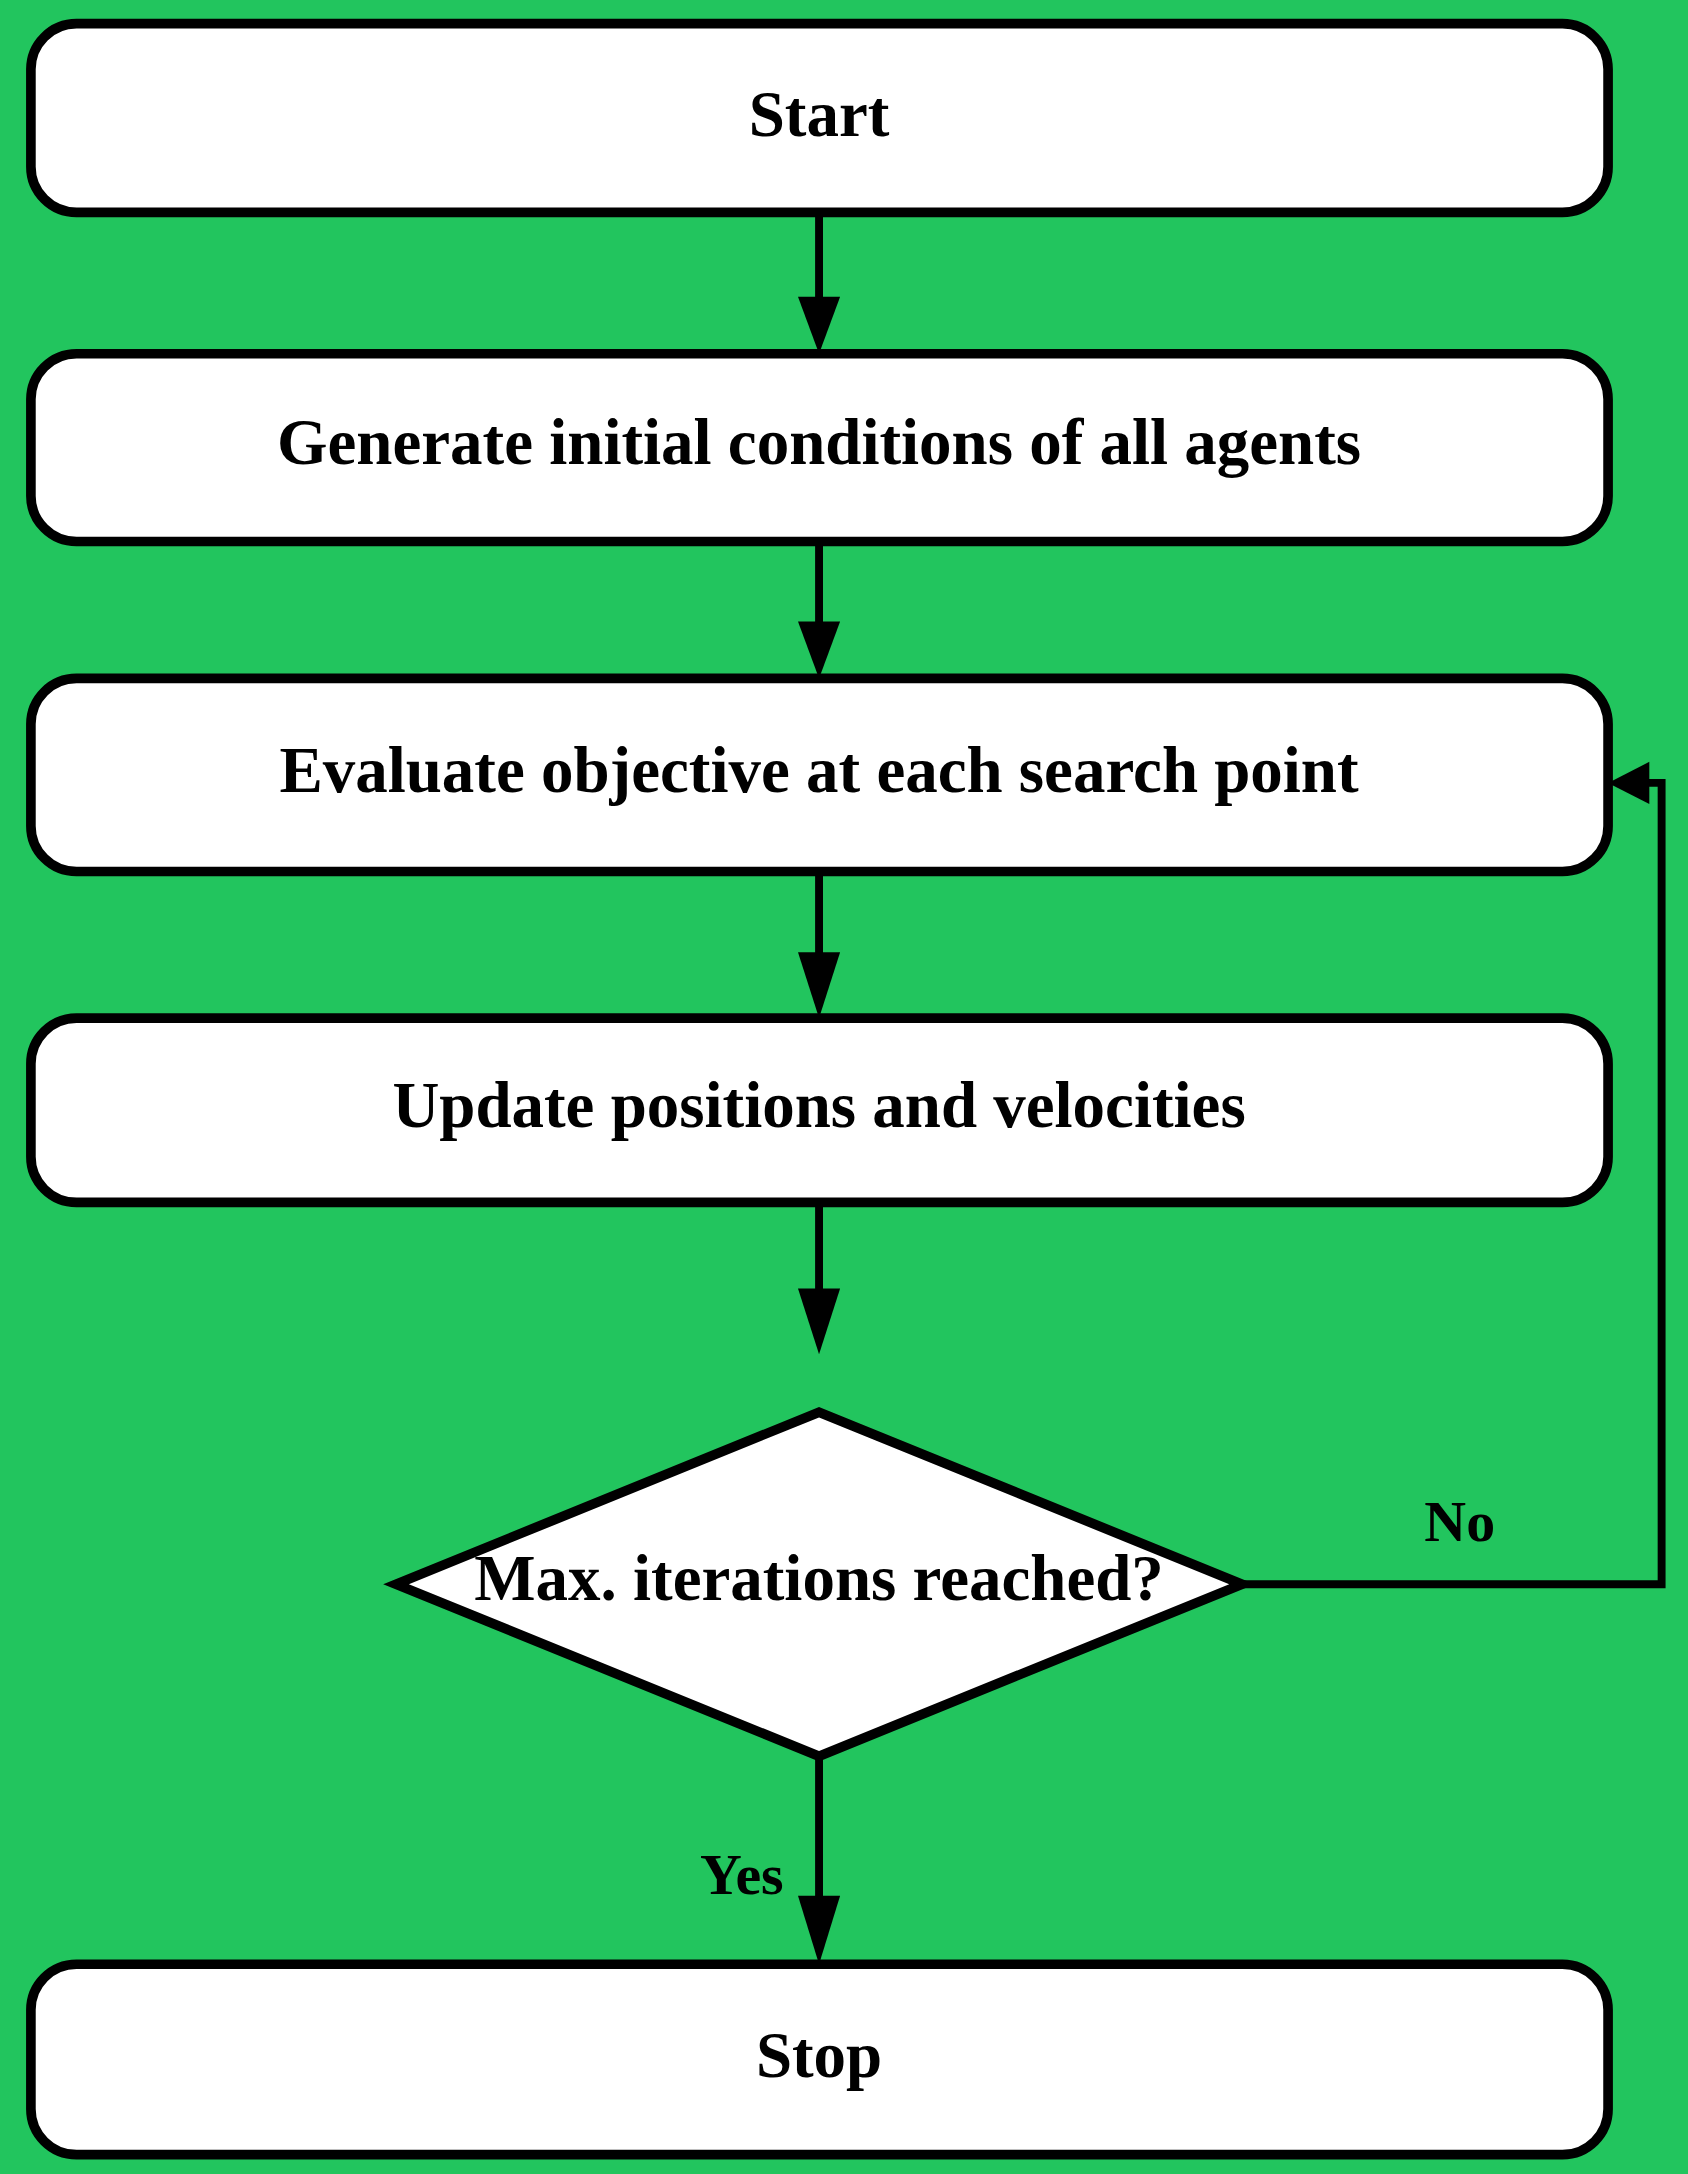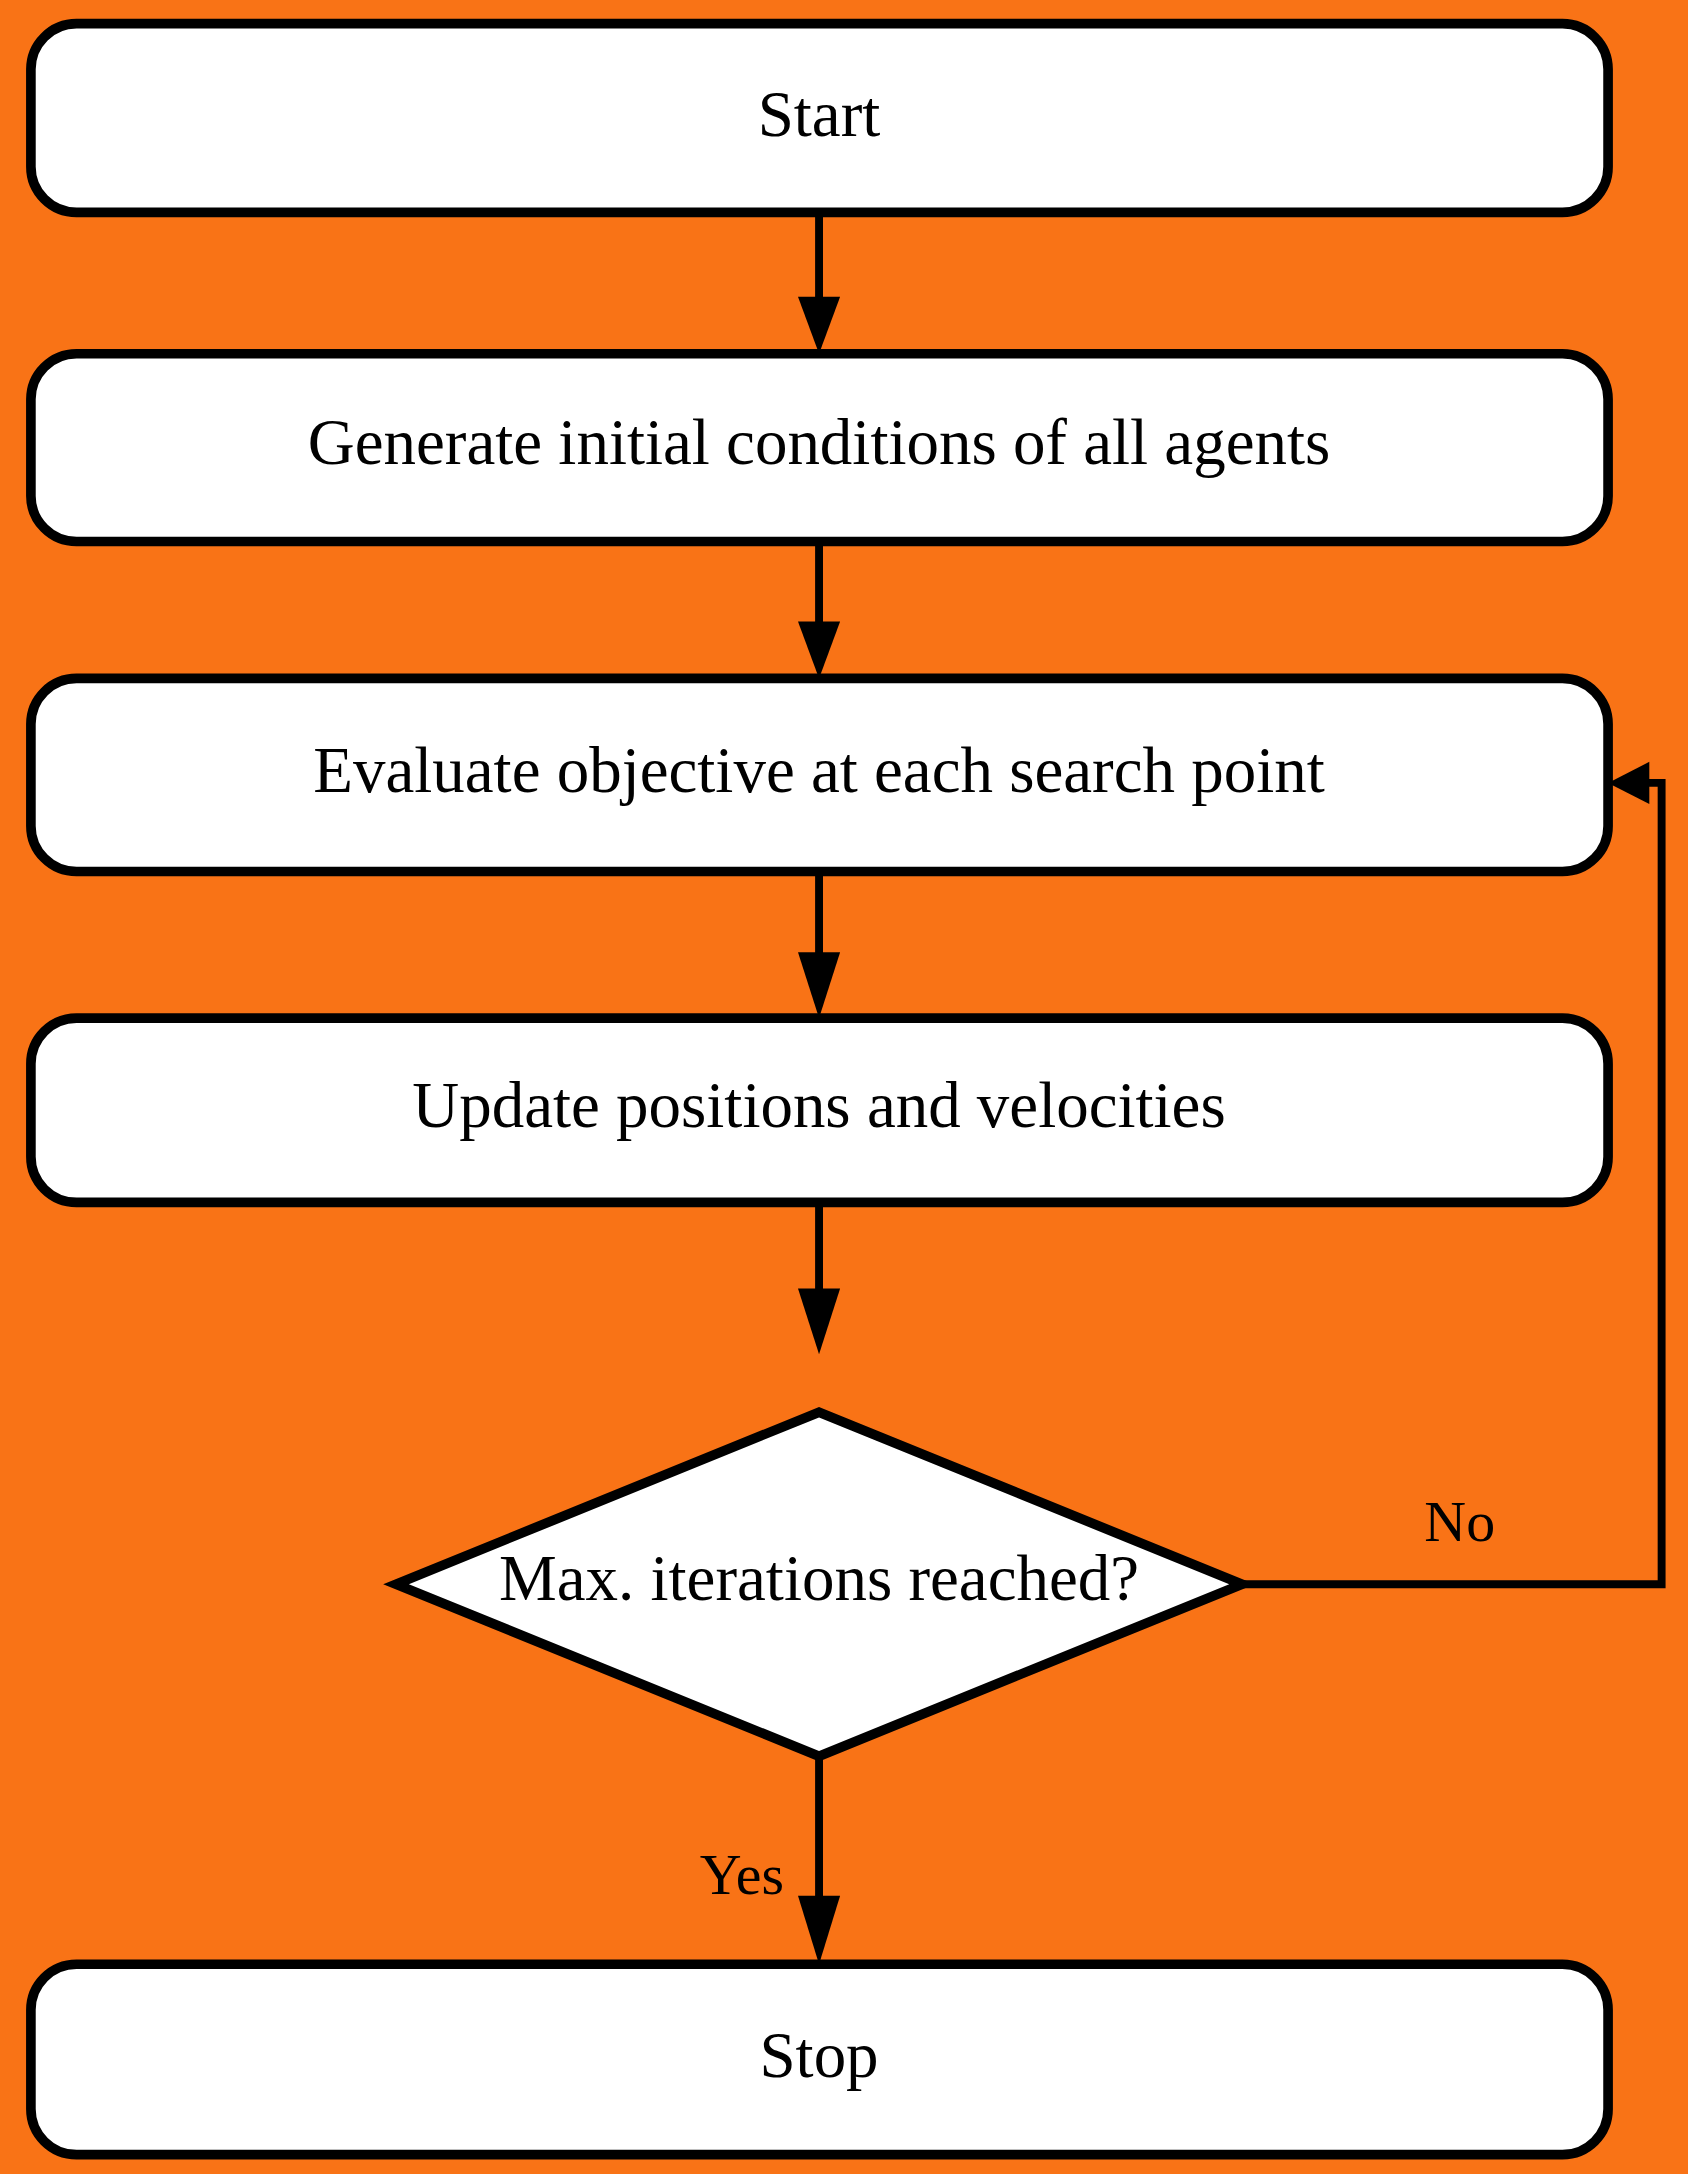--- a/index.html
+++ b/index.html
@@ -1,23 +1,24 @@
 <!DOCTYPE html>
 <html style="font-size:14px"><head>
 <meta charset="utf-8">
 <title>PSO Flowchart</title>
 <style>
   html,body{margin:0;padding:0;background:#ffffff;}
   #page{
     position:relative;
     width:1689px;
     height:2174px;
-    background:#f97316;
+    background:#22c55e;
     overflow:hidden;
     font-family:"Liberation Serif","DejaVu Serif",serif;
+    font-weight:bold;
   }
   #flow-svg{position:absolute;top:0;left:0;width:1689px;height:2174px;display:block;}
   .node-label{
     fill:#000000;
     font-family:"Liberation Serif","DejaVu Serif",serif;
     font-size:74px;
     text-anchor:middle;
     dominant-baseline:middle;
   }
   .edge-label{

